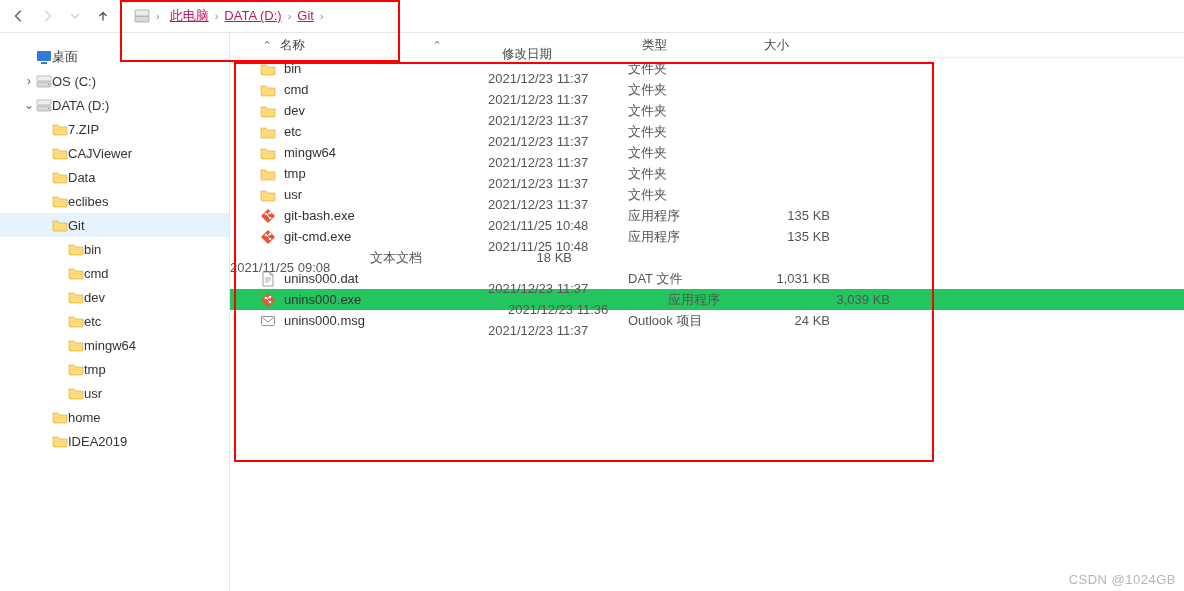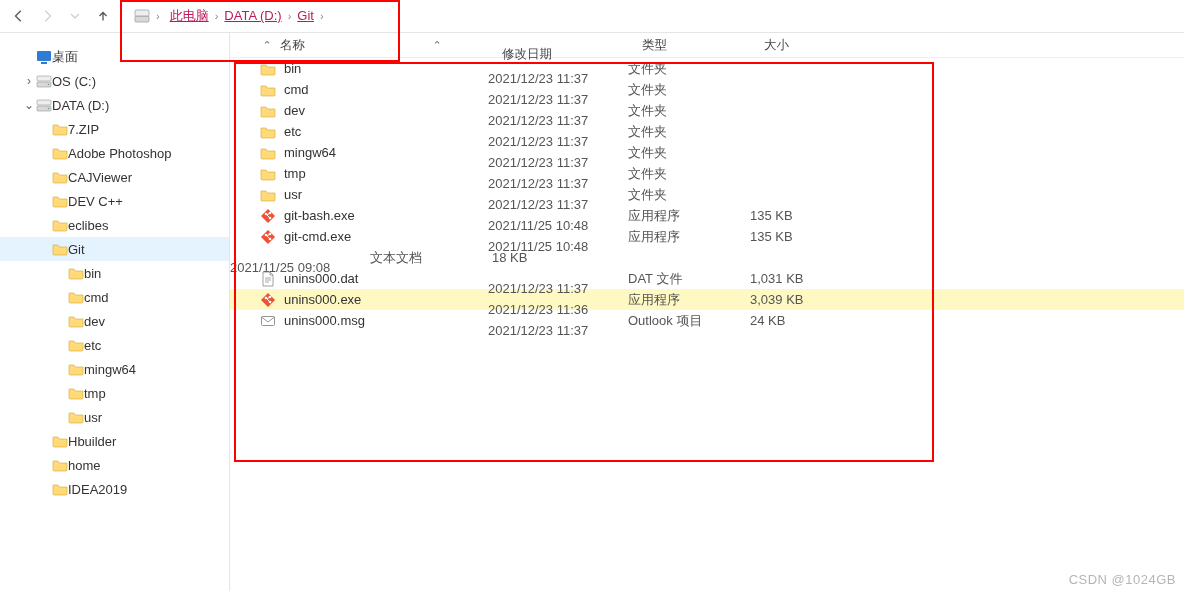--- a/index.html
+++ b/index.html
@@ -96,32 +96,33 @@
   }
   .col-sort {
     width: 14px;
     text-align:center;
     color:#777;
     font-size:11px;
   }
   .c-name  { width: 258px; padding-left: 30px; box-sizing:border-box; display:flex; align-items:center; gap:6px;}
   .c-date  { width: 140px; margin-top: 19px; }
   .c-type  { width: 122px; }
-  .c-size  { width: 90px; text-align: left; padding-right: 10px; box-sizing:border-box;}
+  .c-size  { width: 90px; text-align: right; padding-right: 10px; box-sizing:border-box;}
 
   .rows { }
   .row {
     display: flex;
     align-items: center;
     height: 21px;
     font-size: 13px;
     color: #333;
   }
   .row.sel {
-    background: #fef9c3;
+    background: #22c55e;
+    gap: 20px;
   }
   .row .c-name { padding-left: 30px; display:flex; align-items:center; gap:8px; }
   .row .c-date { color:#555; }
   .row .c-type { color:#555; }
   .row .c-size { color:#555; }
   .row .ico { width:16px; height:16px; flex:none; display:flex; align-items:center; justify-content:center; }
 
   
   .anno {
     position: absolute;
@@ -225,41 +226,31 @@
           <span class="lbl">7.ZIP</span>
         </div>
         <div class="tree-row">
           <span class="pad" style="width: 38px;"></span>
           <span class="chev"></span>
           <span class="ico">
             <svg width="16" height="16" viewBox="0 0 16 16">
               <path d="M1 4 h5 l1.5 2 H15 v7 a1 1 0 0 1 -1 1 H2 a1 1 0 0 1 -1 -1 Z" fill="#ffd97a" stroke="#d4a92e" stroke-width="0.6"></path>
             </svg>
           </span>
-          <span class="lbl">Adobe Photoshop</span>
-        </div>
-        <div class="tree-row">
-          <span class="pad" style="width: 38px;"></span>
-          <span class="chev"></span>
-          <span class="ico">
-            <svg width="16" height="16" viewBox="0 0 16 16">
-              <path d="M1 4 h5 l1.5 2 H15 v7 a1 1 0 0 1 -1 1 H2 a1 1 0 0 1 -1 -1 Z" fill="#ffd97a" stroke="#d4a92e" stroke-width="0.6"></path>
-            </svg>
-          </span>
           <span class="lbl">CAJViewer</span>
         </div>
         <div class="tree-row">
           <span class="pad" style="width: 38px;"></span>
           <span class="chev"></span>
           <span class="ico">
             <svg width="16" height="16" viewBox="0 0 16 16">
               <path d="M1 4 h5 l1.5 2 H15 v7 a1 1 0 0 1 -1 1 H2 a1 1 0 0 1 -1 -1 Z" fill="#ffd97a" stroke="#d4a92e" stroke-width="0.6"></path>
             </svg>
           </span>
-          <span class="lbl">DEV C++</span>
+          <span class="lbl">Data</span>
         </div>
         <div class="tree-row">
           <span class="pad" style="width: 38px;"></span>
           <span class="chev"></span>
           <span class="ico">
             <svg width="16" height="16" viewBox="0 0 16 16">
               <path d="M1 4 h5 l1.5 2 H15 v7 a1 1 0 0 1 -1 1 H2 a1 1 0 0 1 -1 -1 Z" fill="#ffd97a" stroke="#d4a92e" stroke-width="0.6"></path>
             </svg>
           </span>
           <span class="lbl">eclibes</span>
@@ -336,30 +327,20 @@
         </div>
         <div class="tree-row">
           <span class="pad" style="width: 54px;"></span>
           <span class="chev"></span>
           <span class="ico">
             <svg width="16" height="16" viewBox="0 0 16 16">
               <path d="M1 4 h5 l1.5 2 H15 v7 a1 1 0 0 1 -1 1 H2 a1 1 0 0 1 -1 -1 Z" fill="#ffd97a" stroke="#d4a92e" stroke-width="0.6"></path>
             </svg>
           </span>
           <span class="lbl">usr</span>
-        </div>
-        <div class="tree-row">
-          <span class="pad" style="width: 38px;"></span>
-          <span class="chev"></span>
-          <span class="ico">
-            <svg width="16" height="16" viewBox="0 0 16 16">
-              <path d="M1 4 h5 l1.5 2 H15 v7 a1 1 0 0 1 -1 1 H2 a1 1 0 0 1 -1 -1 Z" fill="#ffd97a" stroke="#d4a92e" stroke-width="0.6"></path>
-            </svg>
-          </span>
-          <span class="lbl">Hbuilder</span>
         </div>
         <div class="tree-row">
           <span class="pad" style="width: 38px;"></span>
           <span class="chev"></span>
           <span class="ico">
             <svg width="16" height="16" viewBox="0 0 16 16">
               <path d="M1 4 h5 l1.5 2 H15 v7 a1 1 0 0 1 -1 1 H2 a1 1 0 0 1 -1 -1 Z" fill="#ffd97a" stroke="#d4a92e" stroke-width="0.6"></path>
             </svg>
           </span>
           <span class="lbl">home</span>

